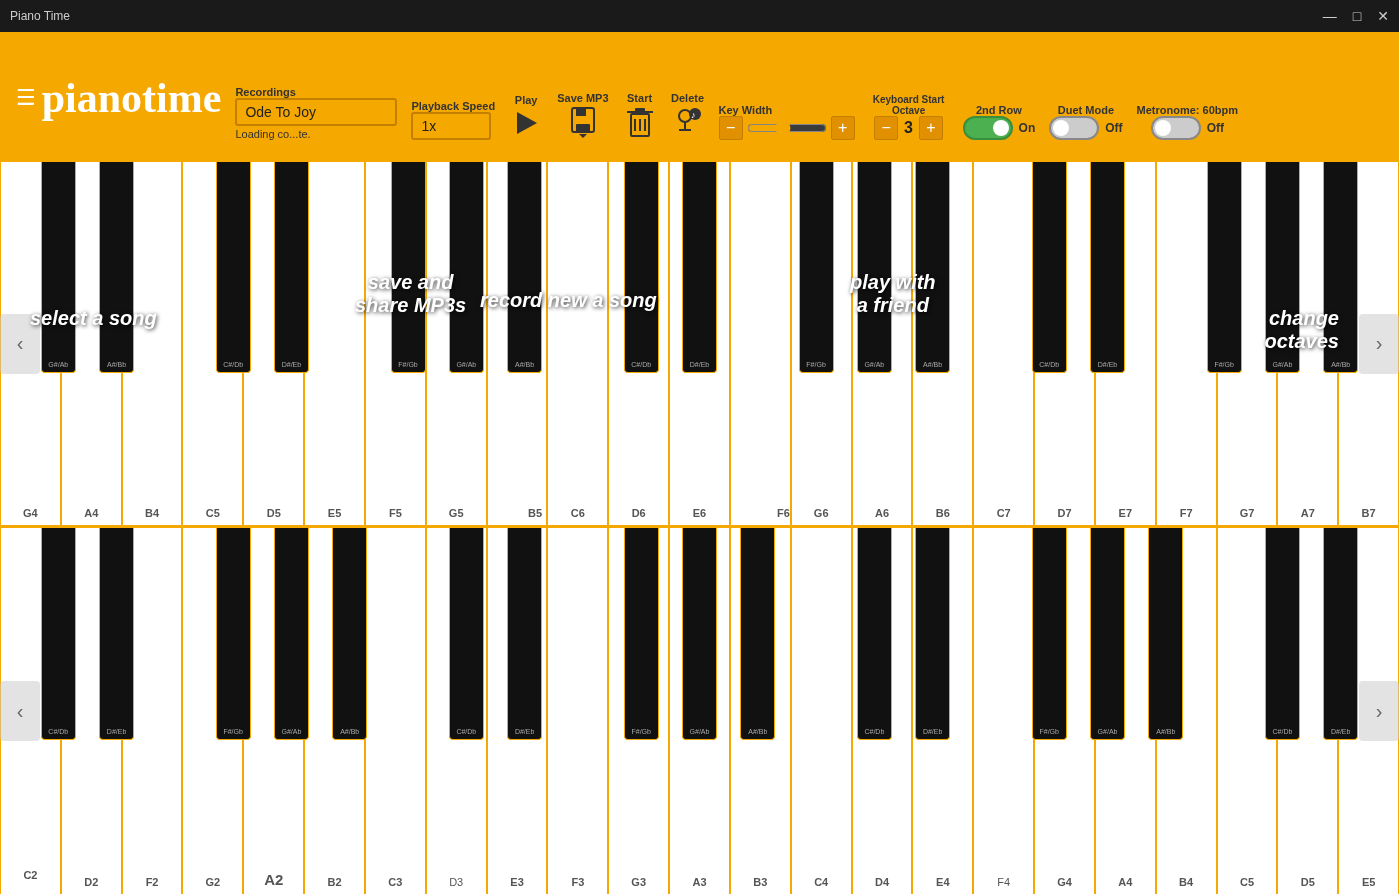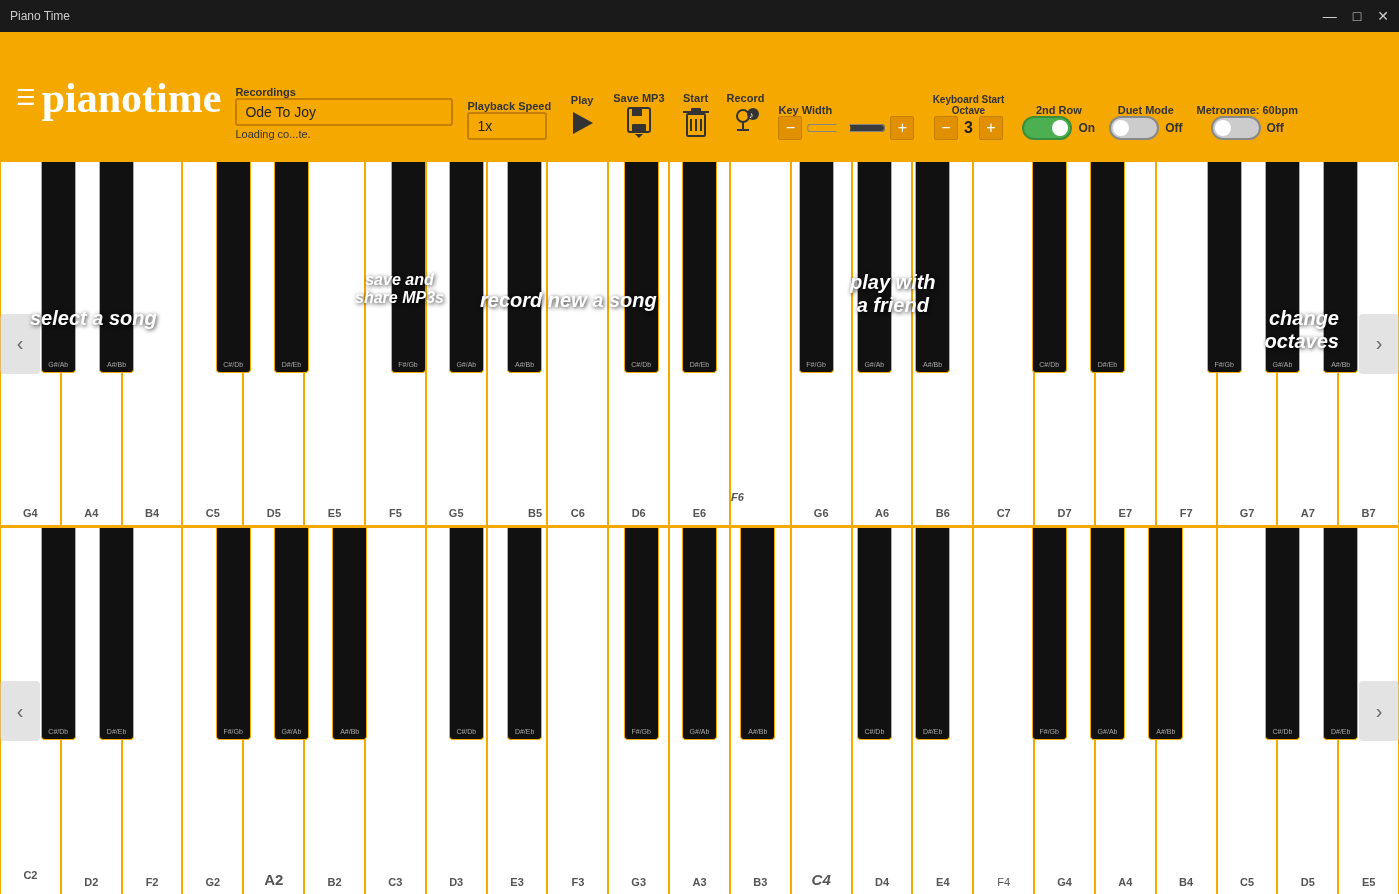--- a/index.html
+++ b/index.html
@@ -53,21 +53,21 @@
       border: 2px solid #c47e00;
       border-radius: 3px;
       padding: 4px 8px;
       font-size: 14px;
       color: #222;
       cursor: pointer;
       appearance: none;
       -webkit-appearance: none;
     }
     .recordings-select {
-      width: 218px;
+      width: 162px;
     }
     .speed-select {
       width: 80px;
     }
     .toolbar-btn {
       background: transparent;
       border: none;
       cursor: pointer;
       display: flex;
       align-items: center;
@@ -323,21 +323,21 @@
           <line x1="2" y1="6" x2="28" y2="6" stroke="#333" stroke-width="2"></line>
           <rect x="10" y="2" width="10" height="4" rx="1" fill="#333"></rect>
           <line x1="10" y1="13" x2="10" y2="25" stroke="#333" stroke-width="2"></line>
           <line x1="15" y1="13" x2="15" y2="25" stroke="#333" stroke-width="2"></line>
           <line x1="20" y1="13" x2="20" y2="25" stroke="#333" stroke-width="2"></line>
         </svg>
       </button>
     </div>
 
     <div class="toolbar-section" style="align-items:center;">
-      <div class="toolbar-label">Record</div>
+      <div class="toolbar-label">Delete</div>
       <button class="toolbar-btn" title="Record" style="font-size:26px;">
         <svg width="30" height="32" viewBox="0 0 30 32">
           <circle cx="12" cy="10" r="6" fill="none" stroke="#333" stroke-width="2"></circle>
           <line x1="12" y1="16" x2="12" y2="24" stroke="#333" stroke-width="2"></line>
           <line x1="6" y1="24" x2="18" y2="24" stroke="#333" stroke-width="2"></line>
           <circle cx="22" cy="8" r="6" fill="#333"></circle>
           <text x="18" y="12" font-size="9" fill="white">♪</text>
         </svg>
       </button>
     </div>
@@ -427,21 +427,21 @@
         </div>
         <div class="wkey" style="flex: 1 1 0%; background: white; border-left: 1px solid rgb(245, 168, 0); border-right: 1px solid rgb(245, 168, 0); position: relative; display: flex; flex-direction: column; justify-content: flex-end; align-items: center; padding-bottom: 6px; cursor: pointer;">
           <span style="font-size: 11px; color: rgb(85, 85, 85); font-weight: bold;">C6</span>
         </div>
         <div class="wkey" style="flex: 1 1 0%; background: white; border-left: 1px solid rgb(245, 168, 0); border-right: 1px solid rgb(245, 168, 0); position: relative; display: flex; flex-direction: column; justify-content: flex-end; align-items: center; padding-bottom: 6px; cursor: pointer;">
           <span style="font-size: 11px; color: rgb(85, 85, 85); font-weight: bold;">D6</span>
         </div>
         <div class="wkey" style="flex: 1 1 0%; background: white; border-left: 1px solid rgb(245, 168, 0); border-right: 1px solid rgb(245, 168, 0); position: relative; display: flex; flex-direction: column; justify-content: flex-end; align-items: center; padding-bottom: 6px; cursor: pointer;">
           <span style="font-size: 11px; color: rgb(85, 85, 85); font-weight: bold;">E6</span>
         </div>
-        <div class="wkey" style="flex: 1 1 0%; background: white; border-left: 1px solid rgb(245, 168, 0); border-right: 1px solid rgb(245, 168, 0); position: relative; display: flex; flex-direction: column; justify-content: flex-end; align-items: flex-start; padding-bottom: 22px; cursor: pointer; font-style: italic;">
+        <div class="wkey" style="flex: 1 1 0%; background: white; border-left: 1px solid rgb(245, 168, 0); border-right: 1px solid rgb(245, 168, 0); position: relative; display: flex; flex-direction: column; justify-content: flex-end; align-items: flex-end; padding-bottom: 6px; cursor: pointer;">
           <span style="font-size: 11px; color: rgb(85, 85, 85); font-weight: bold;">F6</span>
         </div>
         <div class="wkey" style="flex: 1 1 0%; background: white; border-left: 1px solid rgb(245, 168, 0); border-right: 1px solid rgb(245, 168, 0); position: relative; display: flex; flex-direction: column; justify-content: flex-end; align-items: center; padding-bottom: 6px; cursor: pointer;">
           <span style="font-size: 11px; color: rgb(85, 85, 85); font-weight: bold;">G6</span>
         </div>
         <div class="wkey" style="flex: 1 1 0%; background: white; border-left: 1px solid rgb(245, 168, 0); border-right: 1px solid rgb(245, 168, 0); position: relative; display: flex; flex-direction: column; justify-content: flex-end; align-items: center; padding-bottom: 6px; cursor: pointer;">
           <span style="font-size: 11px; color: rgb(85, 85, 85); font-weight: bold;">A6</span>
         </div>
         <div class="wkey" style="flex: 1 1 0%; background: white; border-left: 1px solid rgb(245, 168, 0); border-right: 1px solid rgb(245, 168, 0); position: relative; display: flex; flex-direction: column; justify-content: flex-end; align-items: center; padding-bottom: 6px; cursor: pointer;">
           <span style="font-size: 11px; color: rgb(85, 85, 85); font-weight: bold;">B6</span>
@@ -516,21 +516,21 @@
           <span style="font-size: 7px; color: rgb(170, 170, 170);">G#/Ab</span>
         </div>
         <div class="bkey" style="position: absolute; background: rgb(17, 17, 17); width: 2.5%; height: 58%; top: 0px; z-index: 3; left: 94.5833%; border-radius: 0px 0px 4px 4px; cursor: pointer; display: flex; flex-direction: column; justify-content: flex-end; align-items: center; padding-bottom: 4px; border-top: none; border-right: 1px solid rgb(245, 168, 0); border-bottom: 1px solid rgb(245, 168, 0); border-left: 1px solid rgb(245, 168, 0); border-image: initial;">
           <span style="font-size: 7px; color: rgb(170, 170, 170);">A#/Bb</span>
         </div>
       </div>
     <button class="nav-arrow nav-arrow-left">‹</button>
     <button class="nav-arrow nav-arrow-right">›</button>
 
     <div class="callout" style="top:40%;left:30px;font-size:20px;">select a song</div>
-    <div class="callout" style="top:30%;left:355px;font-size:16px;">save and<br>share MP3s</div>
+    <div class="callout" style="top:30%;left:355px;font-size:20px;">save and<br>share MP3s</div>
     <div class="callout" style="top:35%;left:480px;font-size:20px;">record new a song</div>
     <div class="callout" style="top:30%;left:850px;font-size:20px;">play with<br>a friend</div>
     <div class="callout" style="top:40%;right:60px;font-size:20px;text-align:right;">change<br>octaves</div>
   </div>
 
   <div style="position:relative; height:50%;">
     <div id="lower-keys" style="display:flex; height:100%; position:relative;">
         <div class="wkey" style="flex: 1 1 0%; background: white; border-left: 1px solid rgb(245, 168, 0); border-right: 1px solid rgb(245, 168, 0); position: relative; display: flex; flex-direction: column; justify-content: flex-end; align-items: center; padding-bottom: 13px; cursor: pointer;">
           <span style="font-size: 11px; color: rgb(85, 85, 85); font-weight: bold;">C2</span>
         </div>
@@ -546,39 +546,39 @@
         <div class="wkey" style="flex: 1 1 0%; background: white; border-left: 1px solid rgb(245, 168, 0); border-right: 1px solid rgb(245, 168, 0); position: relative; display: flex; flex-direction: column; justify-content: flex-end; align-items: center; padding-bottom: 6px; cursor: pointer;">
           <span style="font-size: 15px; color: rgb(85, 85, 85); font-weight: bold;">A2</span>
         </div>
         <div class="wkey" style="flex: 1 1 0%; background: white; border-left: 1px solid rgb(245, 168, 0); border-right: 1px solid rgb(245, 168, 0); position: relative; display: flex; flex-direction: column; justify-content: flex-end; align-items: center; padding-bottom: 6px; cursor: pointer;">
           <span style="font-size: 11px; color: rgb(85, 85, 85); font-weight: bold;">B2</span>
         </div>
         <div class="wkey" style="flex: 1 1 0%; background: white; border-left: 1px solid rgb(245, 168, 0); border-right: 1px solid rgb(245, 168, 0); position: relative; display: flex; flex-direction: column; justify-content: flex-end; align-items: center; padding-bottom: 6px; cursor: pointer;">
           <span style="font-size: 11px; color: rgb(85, 85, 85); font-weight: bold;">C3</span>
         </div>
         <div class="wkey" style="flex: 1 1 0%; background: white; border-left: 1px solid rgb(245, 168, 0); border-right: 1px solid rgb(245, 168, 0); position: relative; display: flex; flex-direction: column; justify-content: flex-end; align-items: center; padding-bottom: 6px; cursor: pointer;">
-          <span style="font-size: 11px; color: rgb(85, 85, 85); font-weight: bold;">D3</span>
+          <span style="font-size: 11px; color: rgb(85, 85, 85); font-weight: normal;">D3</span>
         </div>
         <div class="wkey" style="flex: 1 1 0%; background: white; border-left: 1px solid rgb(245, 168, 0); border-right: 1px solid rgb(245, 168, 0); position: relative; display: flex; flex-direction: column; justify-content: flex-end; align-items: center; padding-bottom: 6px; cursor: pointer;">
           <span style="font-size: 11px; color: rgb(85, 85, 85); font-weight: bold;">E3</span>
         </div>
         <div class="wkey" style="flex: 1 1 0%; background: white; border-left: 1px solid rgb(245, 168, 0); border-right: 1px solid rgb(245, 168, 0); position: relative; display: flex; flex-direction: column; justify-content: flex-end; align-items: center; padding-bottom: 6px; cursor: pointer;">
           <span style="font-size: 11px; color: rgb(85, 85, 85); font-weight: bold;">F3</span>
         </div>
         <div class="wkey" style="flex: 1 1 0%; background: white; border-left: 1px solid rgb(245, 168, 0); border-right: 1px solid rgb(245, 168, 0); position: relative; display: flex; flex-direction: column; justify-content: flex-end; align-items: center; padding-bottom: 6px; cursor: pointer;">
           <span style="font-size: 11px; color: rgb(85, 85, 85); font-weight: bold;">G3</span>
         </div>
         <div class="wkey" style="flex: 1 1 0%; background: white; border-left: 1px solid rgb(245, 168, 0); border-right: 1px solid rgb(245, 168, 0); position: relative; display: flex; flex-direction: column; justify-content: flex-end; align-items: center; padding-bottom: 6px; cursor: pointer;">
           <span style="font-size: 11px; color: rgb(85, 85, 85); font-weight: bold;">A3</span>
         </div>
         <div class="wkey" style="flex: 1 1 0%; background: white; border-left: 1px solid rgb(245, 168, 0); border-right: 1px solid rgb(245, 168, 0); position: relative; display: flex; flex-direction: column; justify-content: flex-end; align-items: center; padding-bottom: 6px; cursor: pointer;">
           <span style="font-size: 11px; color: rgb(85, 85, 85); font-weight: bold;">B3</span>
         </div>
         <div class="wkey" style="flex: 1 1 0%; background: white; border-left: 1px solid rgb(245, 168, 0); border-right: 1px solid rgb(245, 168, 0); position: relative; display: flex; flex-direction: column; justify-content: flex-end; align-items: center; padding-bottom: 6px; cursor: pointer;">
-          <span style="font-size: 15px; color: rgb(85, 85, 85); font-weight: bold; font-style: italic;">C4</span>
+          <span style="font-size: 11px; color: rgb(85, 85, 85); font-weight: bold;">C4</span>
         </div>
         <div class="wkey" style="flex: 1 1 0%; background: white; border-left: 1px solid rgb(245, 168, 0); border-right: 1px solid rgb(245, 168, 0); position: relative; display: flex; flex-direction: column; justify-content: flex-end; align-items: center; padding-bottom: 6px; cursor: pointer;">
           <span style="font-size: 11px; color: rgb(85, 85, 85); font-weight: bold;">D4</span>
         </div>
         <div class="wkey" style="flex: 1 1 0%; background: white; border-left: 1px solid rgb(245, 168, 0); border-right: 1px solid rgb(245, 168, 0); position: relative; display: flex; flex-direction: column; justify-content: flex-end; align-items: center; padding-bottom: 6px; cursor: pointer;">
           <span style="font-size: 11px; color: rgb(85, 85, 85); font-weight: bold;">E4</span>
         </div>
         <div class="wkey" style="flex: 1 1 0%; background: white; border-left: 1px solid rgb(245, 168, 0); border-right: 1px solid rgb(245, 168, 0); position: relative; display: flex; flex-direction: column; justify-content: flex-end; align-items: center; padding-bottom: 6px; cursor: pointer;">
           <span style="font-size: 11px; color: rgb(85, 85, 85); font-weight: normal;">F4</span>
         </div>

